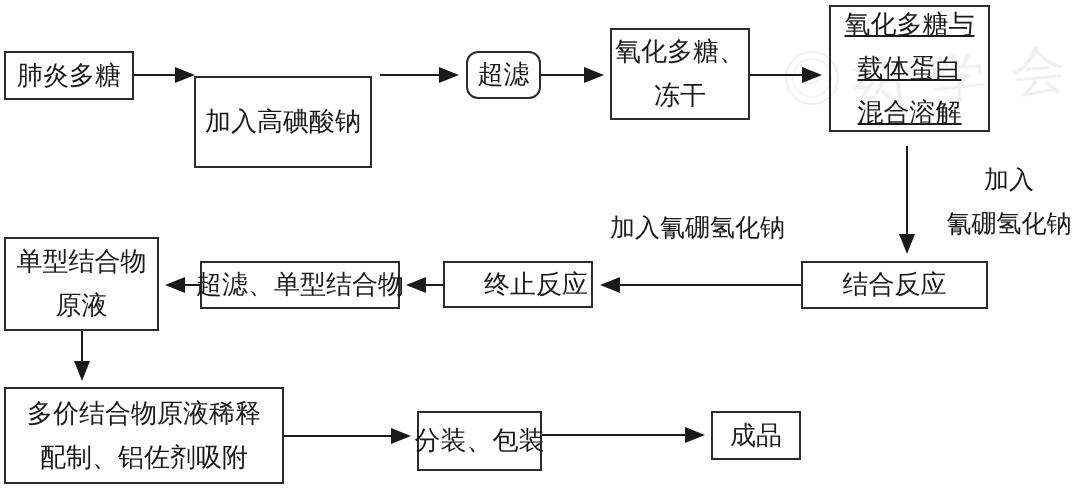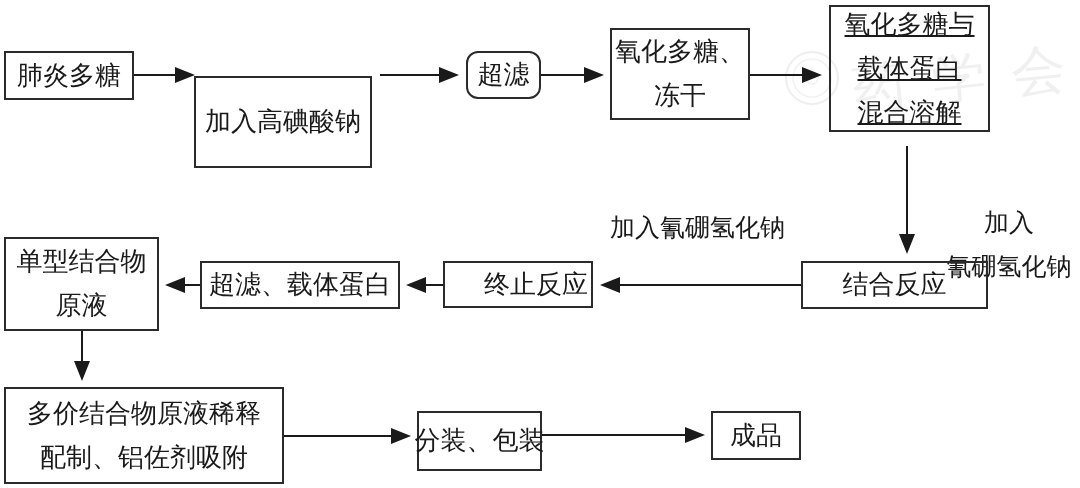--- a/index.html
+++ b/index.html
@@ -110,36 +110,36 @@
     <span>冻干</span>
   </div>
 
   <div class="node" style="left:829px;top:5px;width:161px;height:127px;text-decoration:underline;">
     <span>氧化多糖与</span>
     <span>载体蛋白</span>
     <span>混合溶解</span>
   </div>
 
   <div class="flow-label" style="left:940px;top:158px;width:138px;">
-    <span style="display:block;margin-top:43px;">加入</span>
+    <span style="display:block;">加入</span>
     <span style="display:block;">氰硼氢化钠</span>
   </div>
 
   <div class="node" style="left:801px;top:261px;width:187px;height:48px;">
     <span>结合反应</span>
   </div>
 
   <div class="flow-label" style="left:600px;top:206px;width:195px;">加入氰硼氢化钠</div>
 
   <div class="node" style="left:443px;top:261px;width:150px;height:47px;padding-left:36px;">
     <span>终止反应</span>
   </div>
 
   <div class="node" style="left:200px;top:261px;width:200px;height:48px;">
-    <span>超滤、载体蛋白</span>
+    <span>超滤、单型结合物</span>
   </div>
 
   <div class="node" style="left:4px;top:237px;width:155px;height:94px;text-align:center;">
     <span>单型结合物</span>
     <span>原液</span>
   </div>
 
   <div class="node" style="left:4px;top:387px;width:280px;height:97px;">
     <span>多价结合物原液稀释</span>
     <span>配制、铝佐剂吸附</span>

